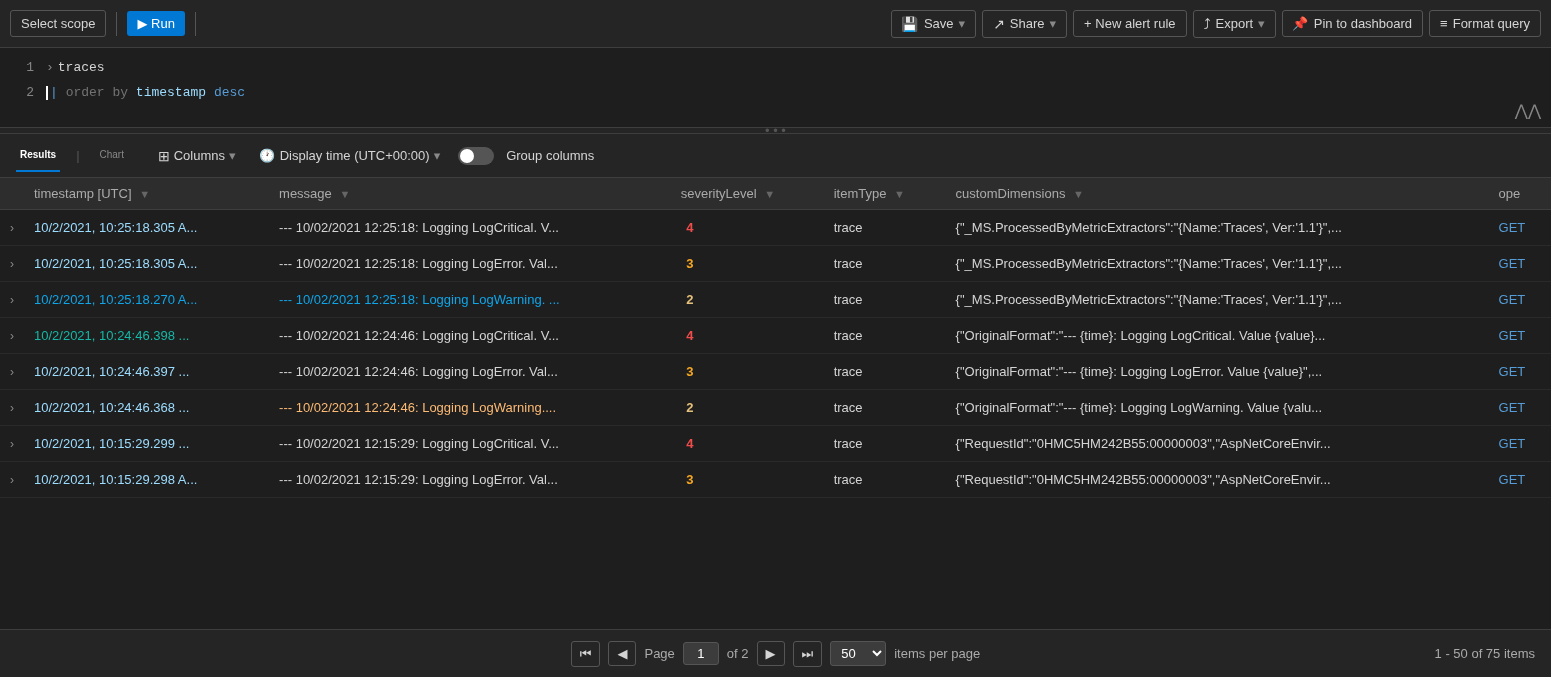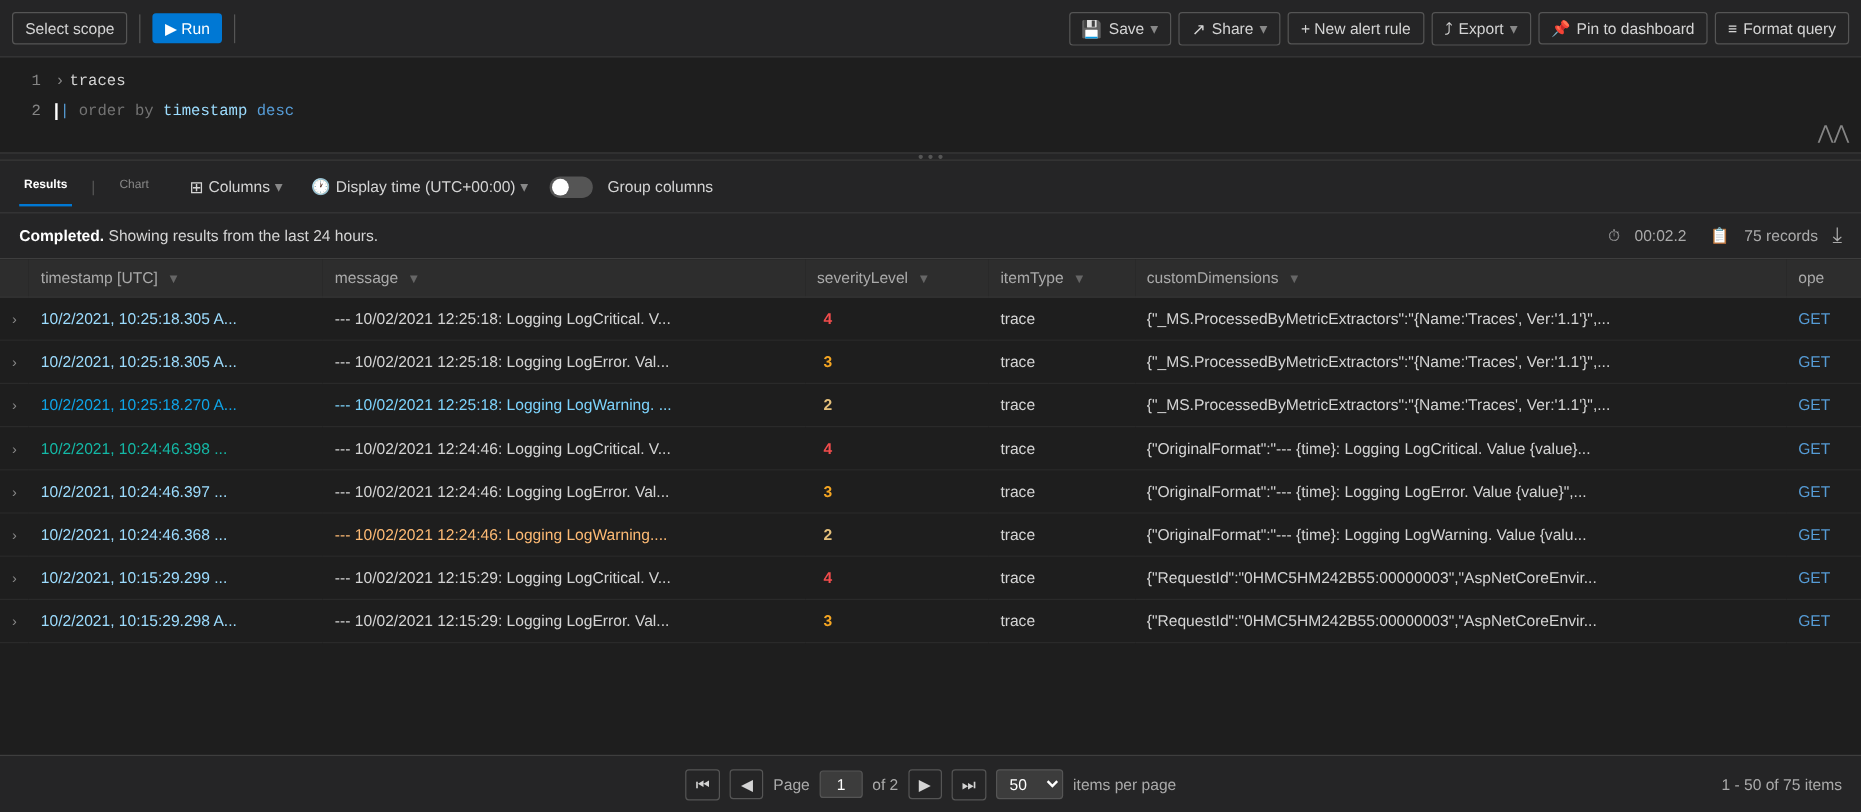--- a/index.html
+++ b/index.html
@@ -399,33 +399,20 @@
         <span>Display time (UTC+00:00)</span>
         <span style="color:#888;">▾</span>
       </button>
       <div class="toggle-switch">
         <div class="toggle-knob"></div>
       </div>
       <span>Group columns</span>
     </div>
   </div>
 
-  <div class="status-bar">
-    <div class="status-left">
-      <strong>Completed.</strong>
-      <span> Showing results from the last 24 hours.</span>
-    </div>
-    <div class="status-right">
-      <span>⏱</span>
-      <span>00:02.2</span>
-      <span style="margin-left:8px;">📋</span>
-      <span>75 records</span>
-      <span class="expand-icon">⤓</span>
-    </div>
-  </div>
 
   <div class="table-container">
     <table>
       <thead>
         <tr>
           <th style="width:24px;"></th>
           <th>
             timestamp [UTC]
             <span class="filter-icon">▼</span>
           </th>
@@ -469,21 +456,21 @@
     <td><span class="severity-badge sev-3">3</span></td>
     <td style="color:#d4d4d4;">trace</td>
     <td style="color:#d4d4d4; max-width:420px; overflow:hidden; text-overflow:ellipsis;">{"_MS.ProcessedByMetricExtractors":"{Name:'Traces', Ver:'1.1'}",...</td>
     <td class="get-badge">GET</td>
   </tr>
           <tr>
     <td class="expand-cell">
       <span class="expand-icon">›</span>
     </td>
     <td style="color:#0ea5e9;">10/2/2021, 10:25:18.270 A...</td>
-    <td style="color:#7dd3fc;">--- 10/02/2021 12:25:18: Logging LogWarning. ...</td>
+    <td style="color:#0ea5e9;">--- 10/02/2021 12:25:18: Logging LogWarning. ...</td>
     <td><span class="severity-badge sev-2">2</span></td>
     <td style="color:#d4d4d4;">trace</td>
     <td style="color:#d4d4d4; max-width:420px; overflow:hidden; text-overflow:ellipsis;">{"_MS.ProcessedByMetricExtractors":"{Name:'Traces', Ver:'1.1'}",...</td>
     <td class="get-badge">GET</td>
   </tr>
           <tr>
     <td class="expand-cell">
       <span class="expand-icon">›</span>
     </td>
     <td style="color:#14b8a6;">10/2/2021, 10:24:46.398 ...</td>

